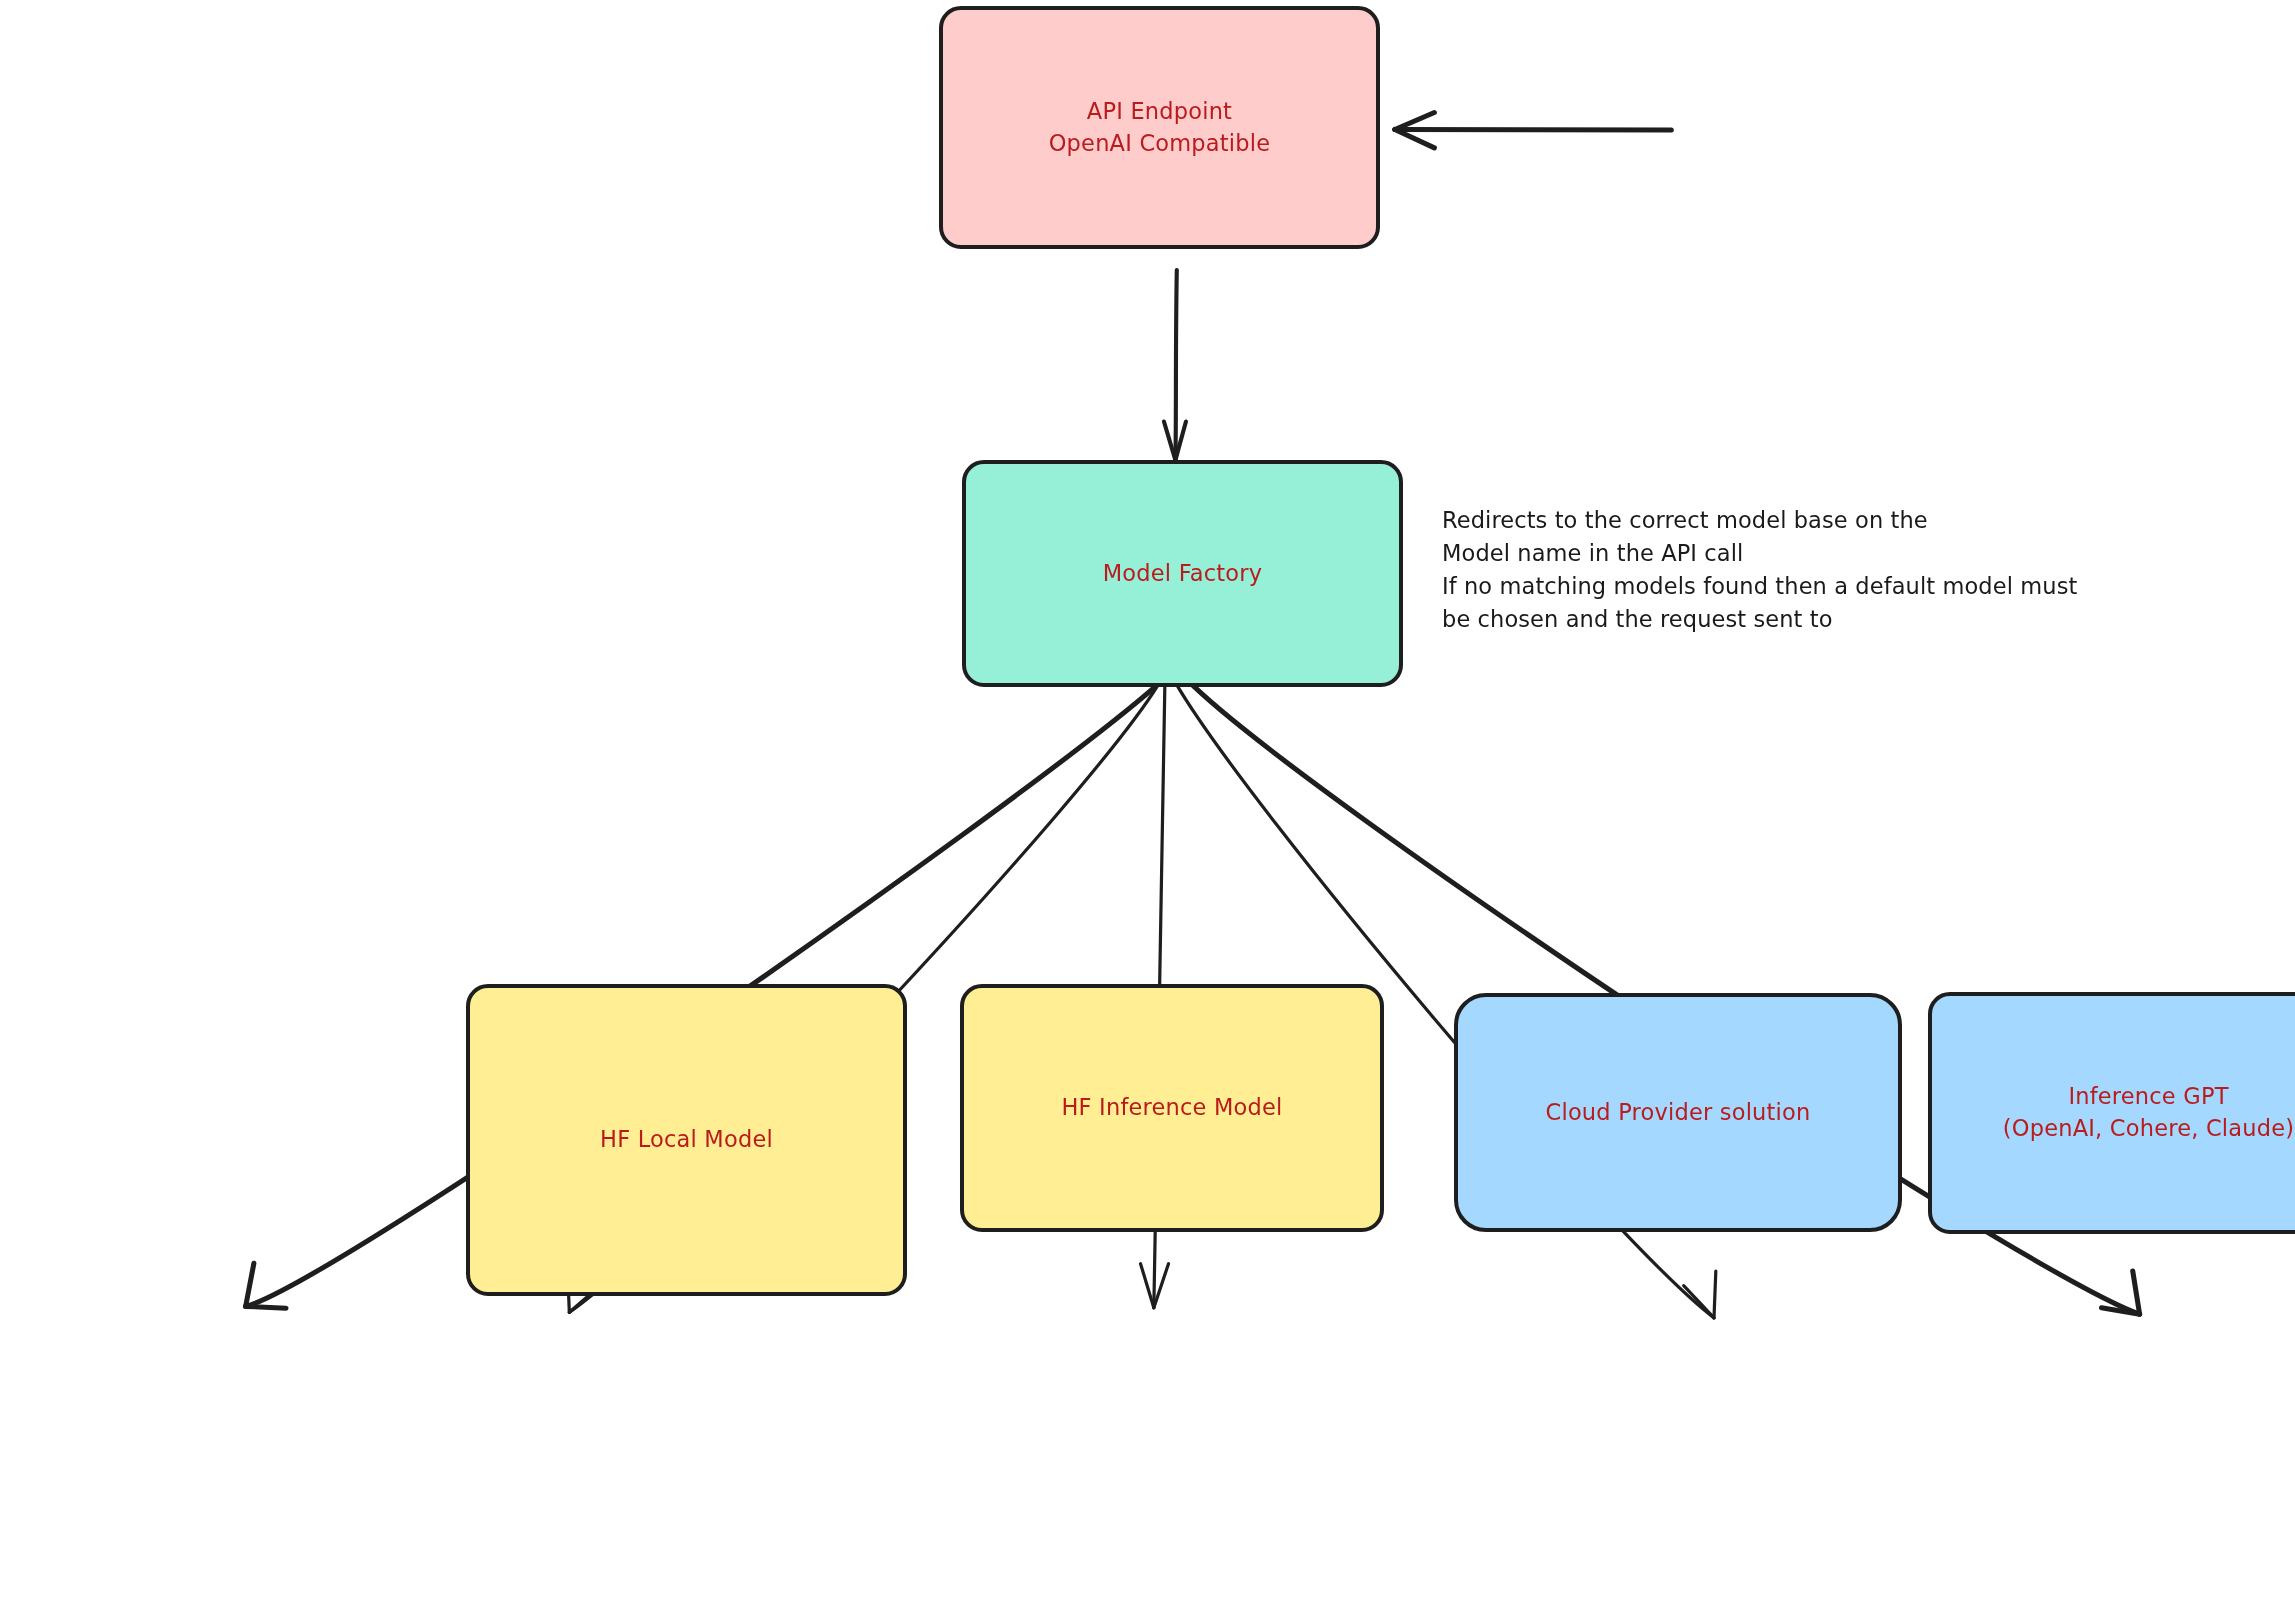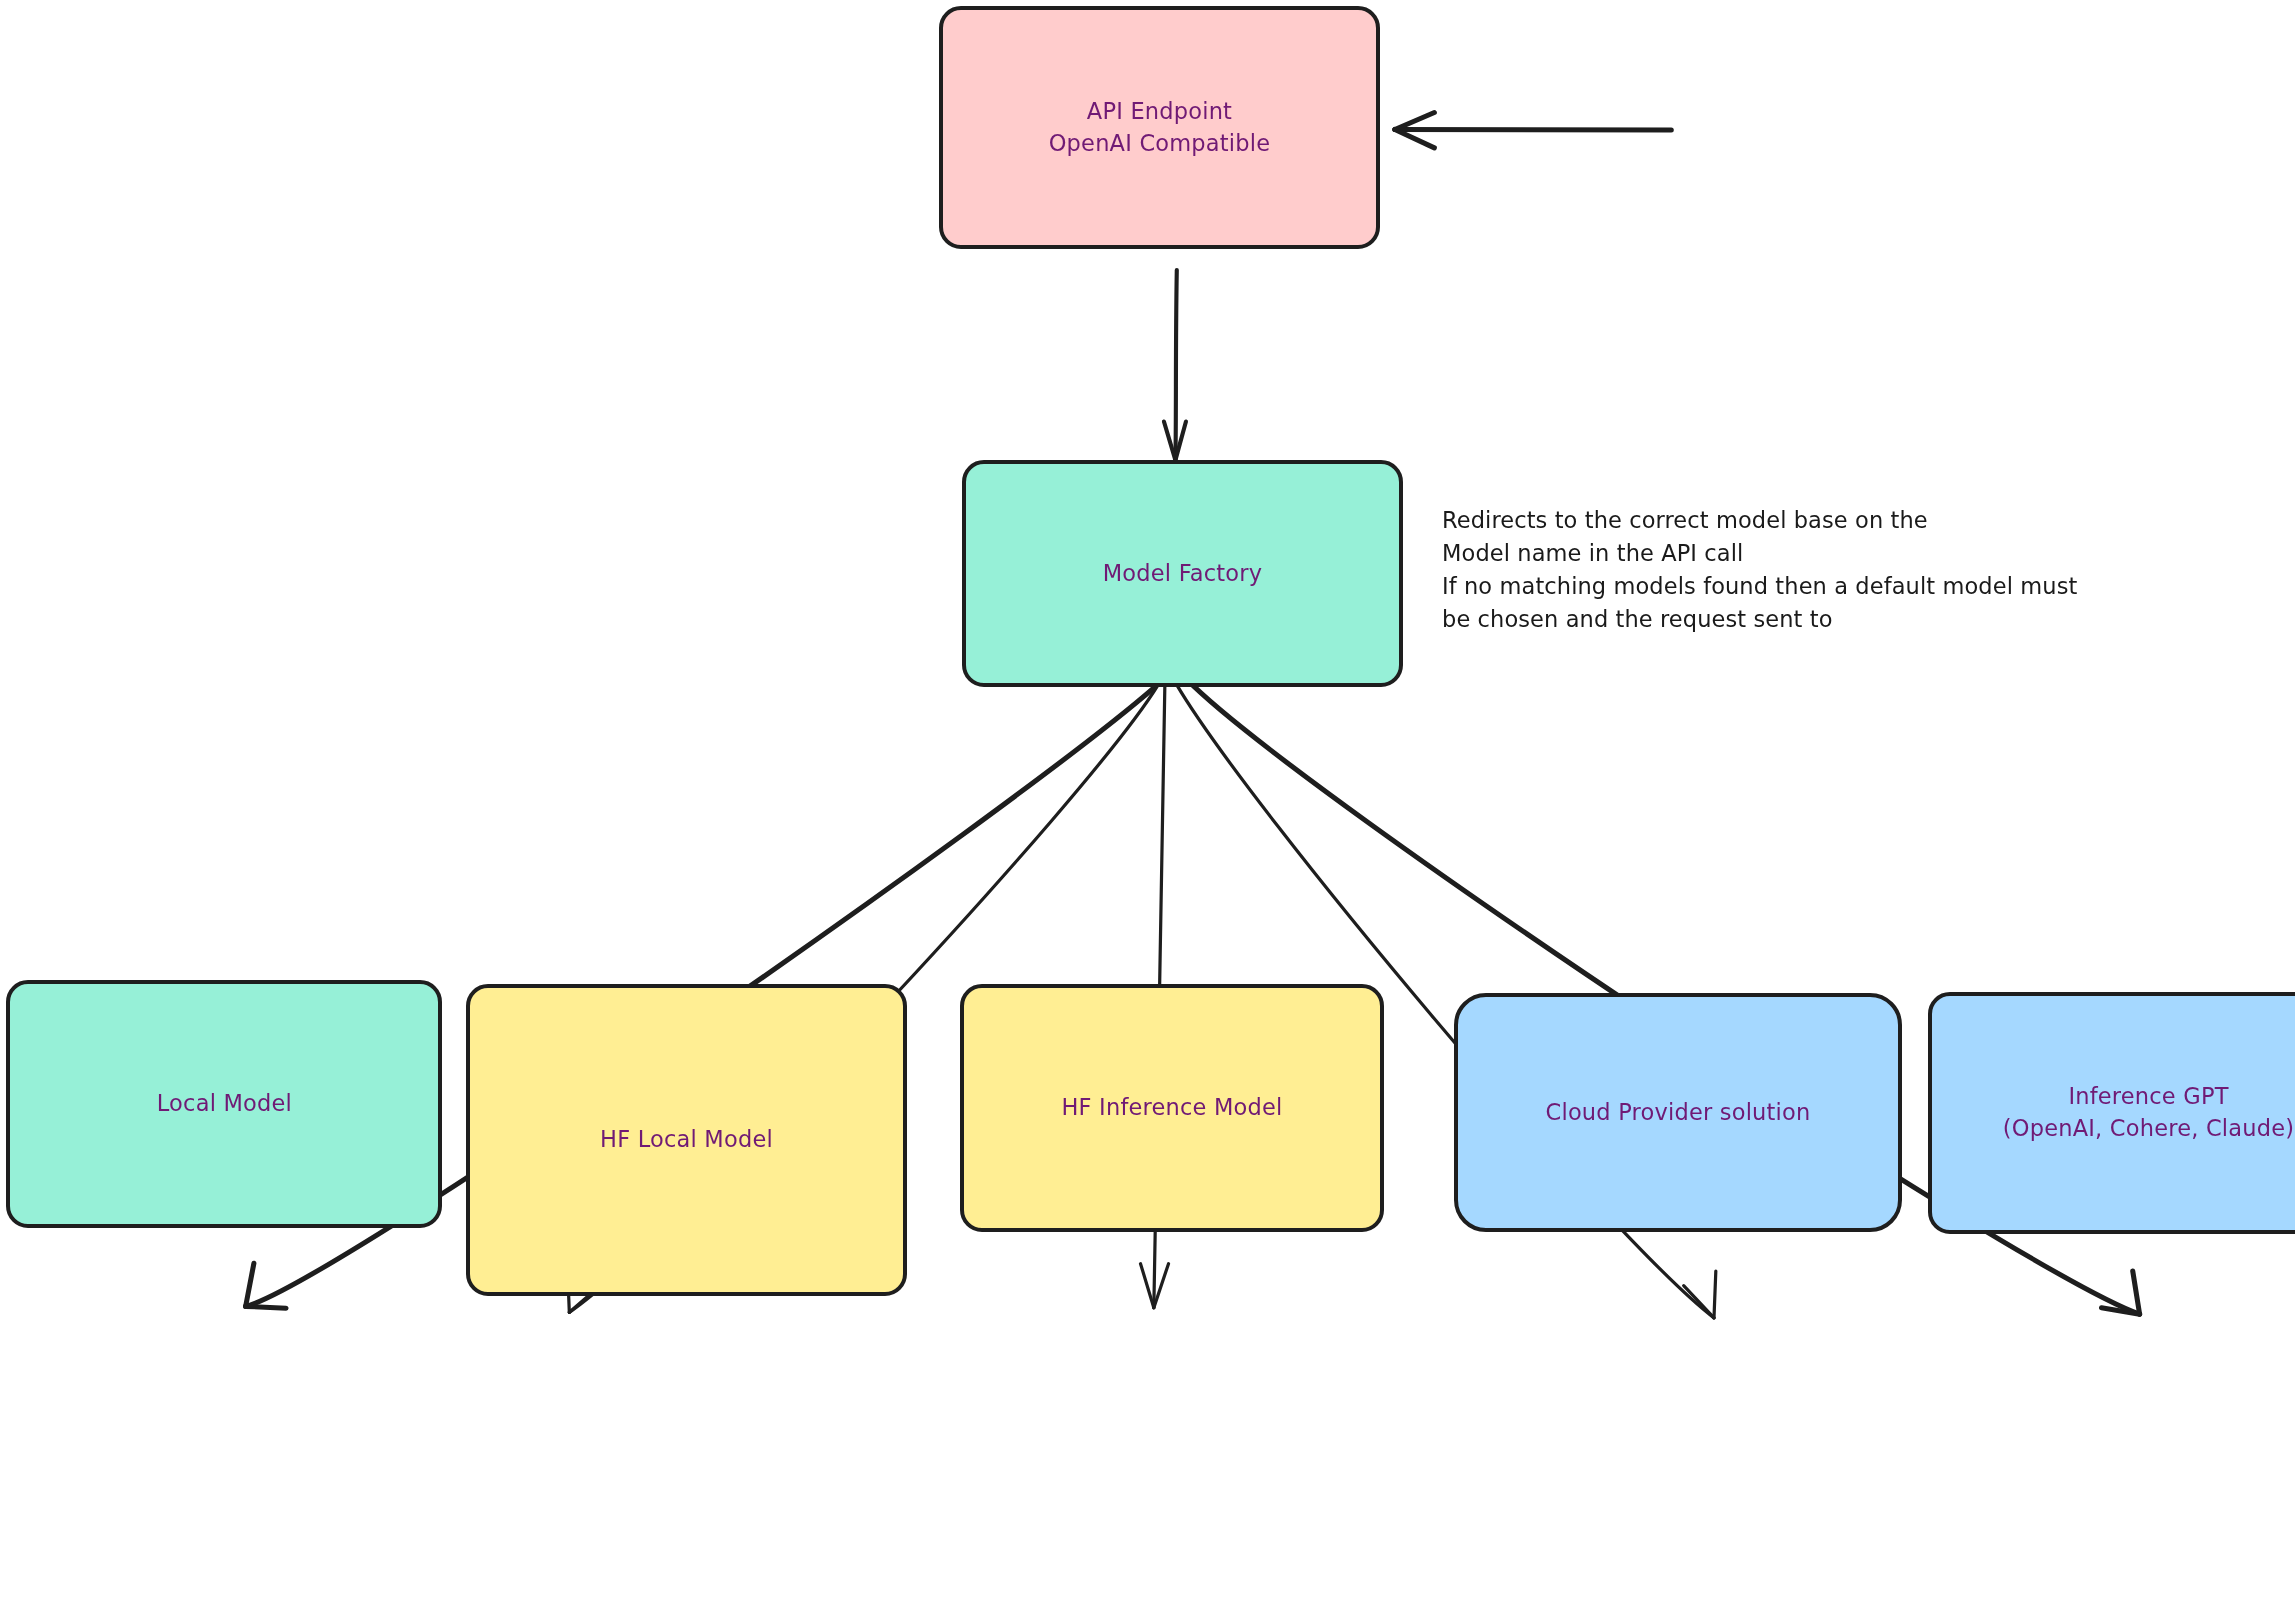--- a/index.html
+++ b/index.html
@@ -25,21 +25,21 @@
   }
   .node {
     position: absolute;
     box-sizing: border-box;
     border: 4.1px solid #1e1e1e;
     border-radius: 22px;
     display: flex;
     align-items: center;
     justify-content: center;
     text-align: center;
-    color: #701a75;
+    color: #b91c1c;
     font-size: 22.5px;
     line-height: 1.42;
     letter-spacing: 0.2px;
     white-space: pre-line;
     padding: 11px 12px;
     z-index: 2;
   }
   .note {
     position: absolute;
     box-sizing: border-box;
@@ -133,23 +133,20 @@
 
   <div class="node" style="left:962px; top:460px; width:441px; height:227px; background:#96f0d7;">
     <span>Model Factory</span>
   </div>
 
   <div class="freetext" style="left:1442px; top:504px; width:964px;">Redirects to the correct model base on the
 Model name in the API call
 If no matching models found then a default model must
 be chosen and the request sent to</div>
 
-  <div class="node" style="left:6.4px; top:980px; width:436px; height:248px; background:#96f0d7;">
-    <span>Local Model</span>
-  </div>
 
   <div class="node" style="left:466px; top:984px; width:441px; height:312px; background:#ffee93;">
     <span>HF Local Model</span>
   </div>
 
   <div class="node" style="left:960px; top:984px; width:424px; height:248px; background:#ffee93;">
     <span>HF Inference Model</span>
   </div>
 
   <div class="node" style="left:1454px; top:993px; width:448px; height:239px; background:#a5d8ff;border-radius:32px;">

